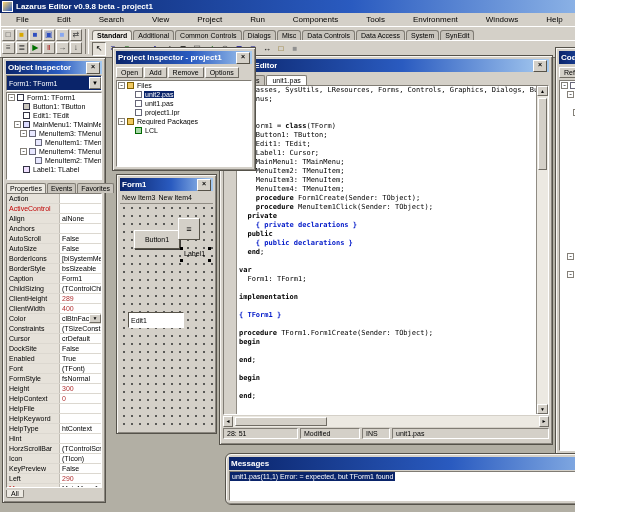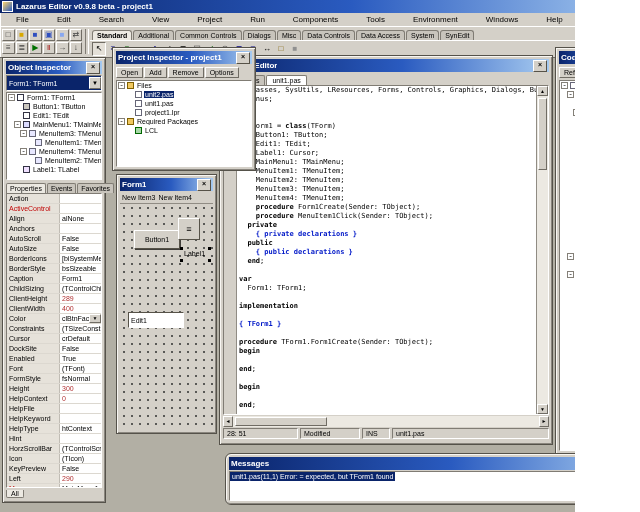--- a/index.html
+++ b/index.html
@@ -254,21 +254,20 @@
         <div class="code">
             <div class="cline">  Classes, SysUtils, LResources, Forms, Controls, Graphics, Dialogs, Buttons,</div>
             <div class="cline">  Menus;</div>
             <div class="cline">&nbsp;</div>
             <div class="cline"><b>type</b></div>
             <div class="cline">  TForm1 = <b>class</b>(TForm)</div>
             <div class="cline">    Button1: TButton;</div>
             <div class="cline">    Edit1: TEdit;</div>
             <div class="cline">    Label1: Cursor;</div>
             <div class="cline">    MainMenu1: TMainMenu;</div>
-            <div class="cline">    MenuItem1: TMenuItem;</div>
             <div class="cline">    MenuItem2: TMenuItem;</div>
             <div class="cline">    MenuItem3: TMenuItem;</div>
             <div class="cline">    MenuItem4: TMenuItem;</div>
             <div class="cline">    <b>procedure</b> Form1Create(Sender: TObject);</div>
             <div class="cline">    <b>procedure</b> MenuItem1Click(Sender: TObject);</div>
             <div class="cline">  <b>private</b></div>
             <div class="cline">    <span class="cmt">{ private declarations }</span></div>
             <div class="cline">  <b>public</b></div>
             <div class="cline">    <span class="cmt">{ public declarations }</span></div>
             <div class="cline">  <b>end</b>;</div>

